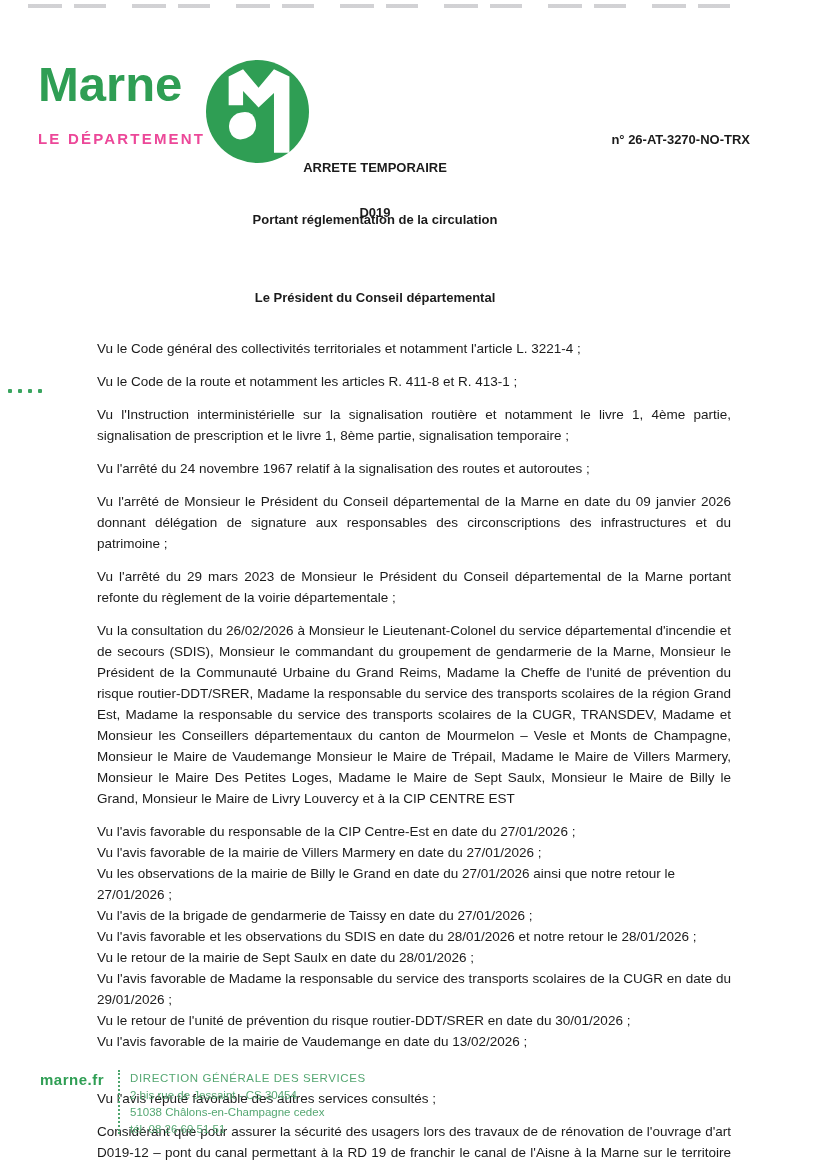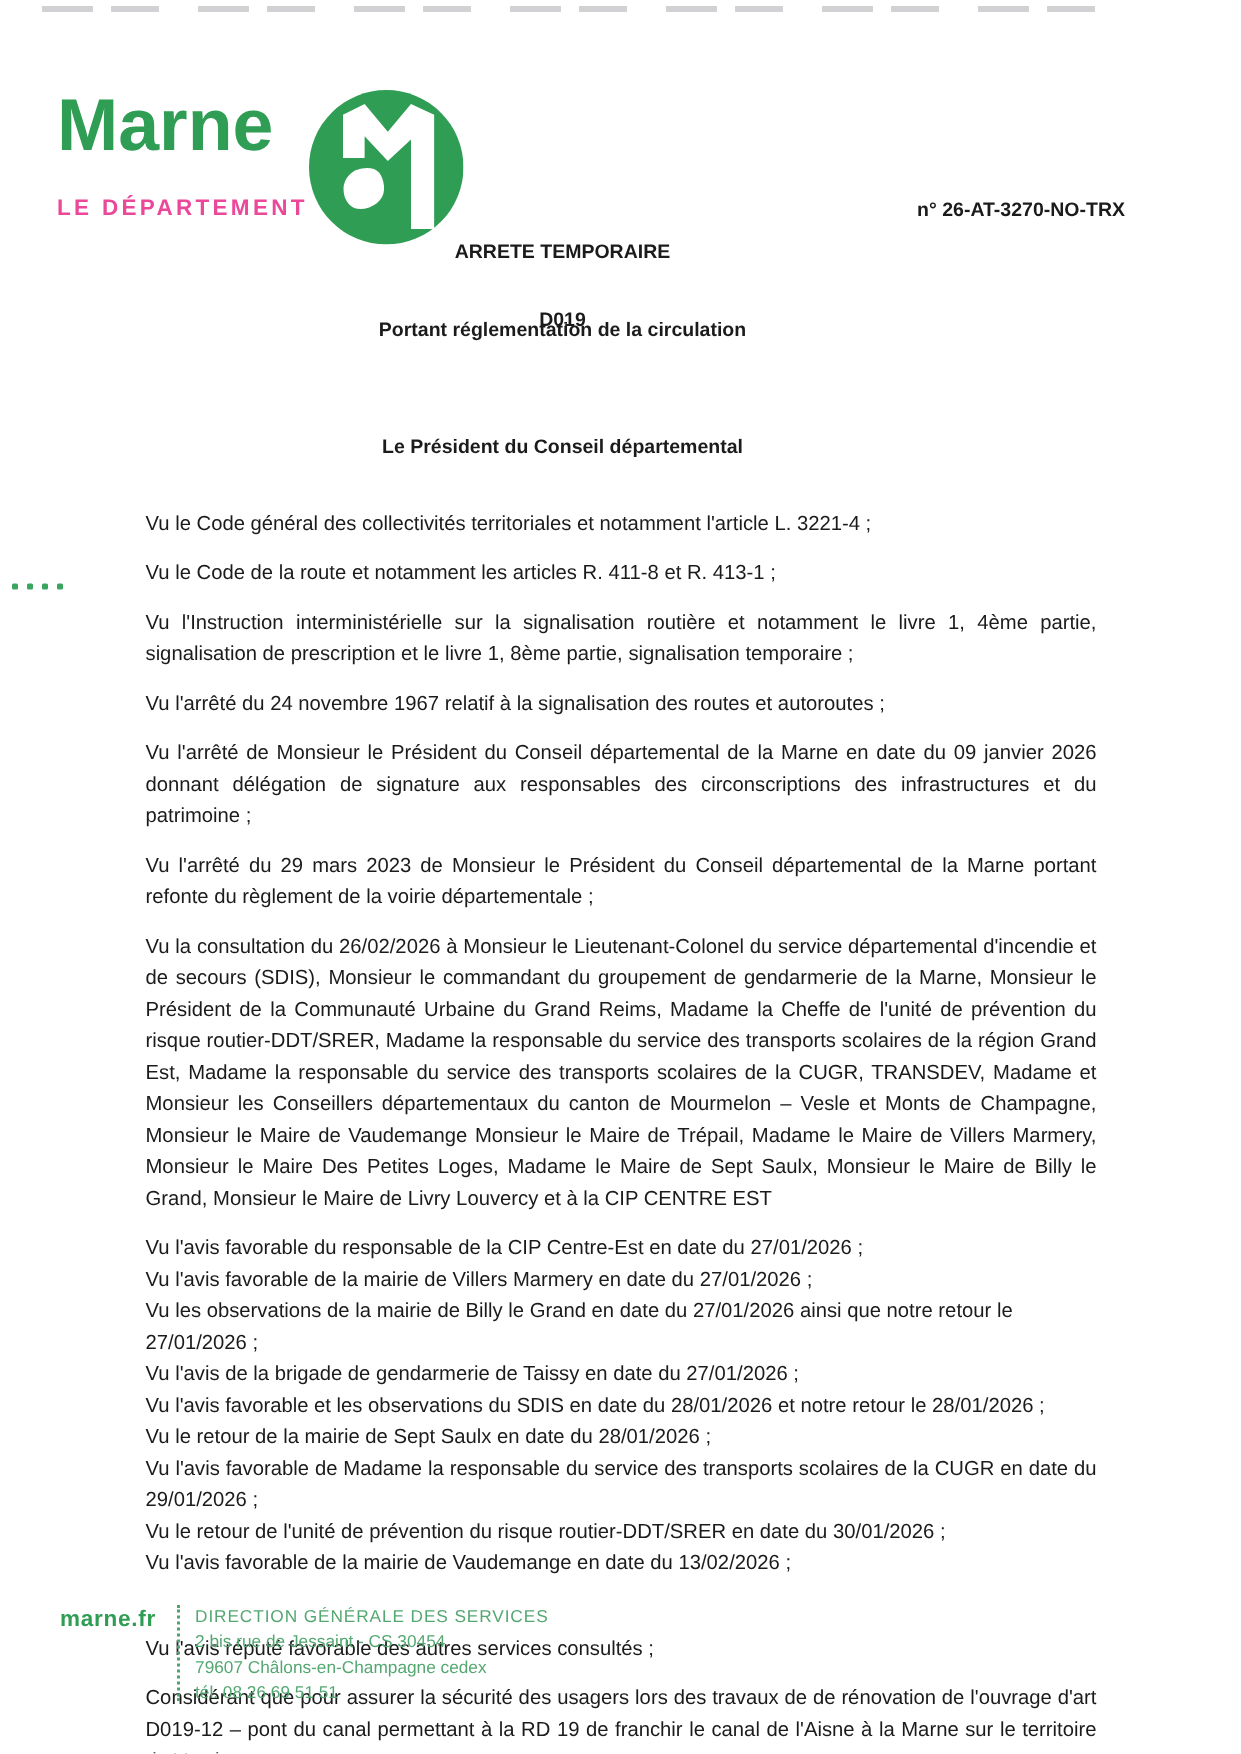--- a/index.html
+++ b/index.html
@@ -99,18 +99,18 @@
     <p class="para gap-top">Vu l'avis réputé favorable des autres services consultés ;</p>
     <p class="para just">Considérant que pour assurer la sécurité des usagers lors des travaux de de rénovation de l'ouvrage d'art D019-12 – pont du canal permettant à la RD 19 de franchir le canal de l'Aisne à la Marne sur le territoire de Vaudemange.</p>
   </div>
 
   <div class="footer">
     <div class="footer-site">marne.fr</div>
     <div class="footer-sep"></div>
     <div class="footer-addr">
       <div class="caps">DIRECTION GÉNÉRALE DES SERVICES</div>
       <div>2 bis rue de Jessaint - CS 30454</div>
-      <div>79607 Châlons-en-Champagne cedex</div>
+      <div>51038 Châlons-en-Champagne cedex</div>
       <div>tél. 08 26 69 51 51</div>
     </div>
   </div>
 
 </div>
 
 </body></html>

